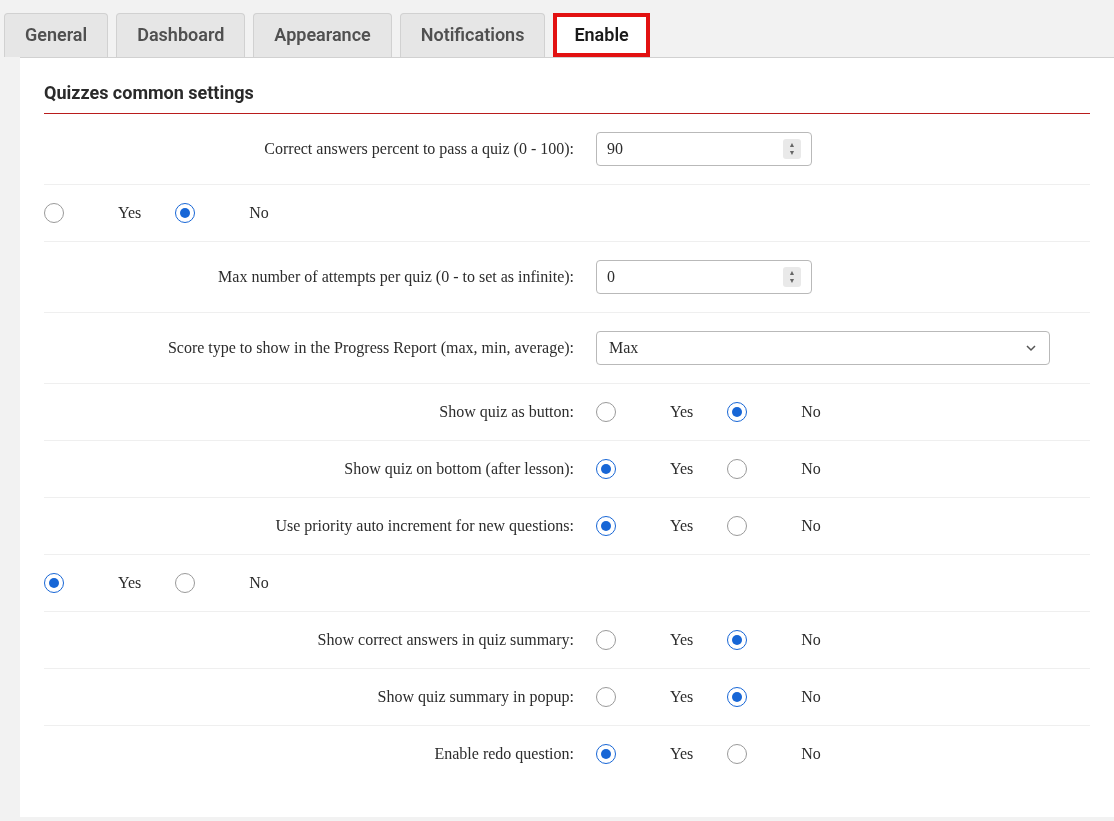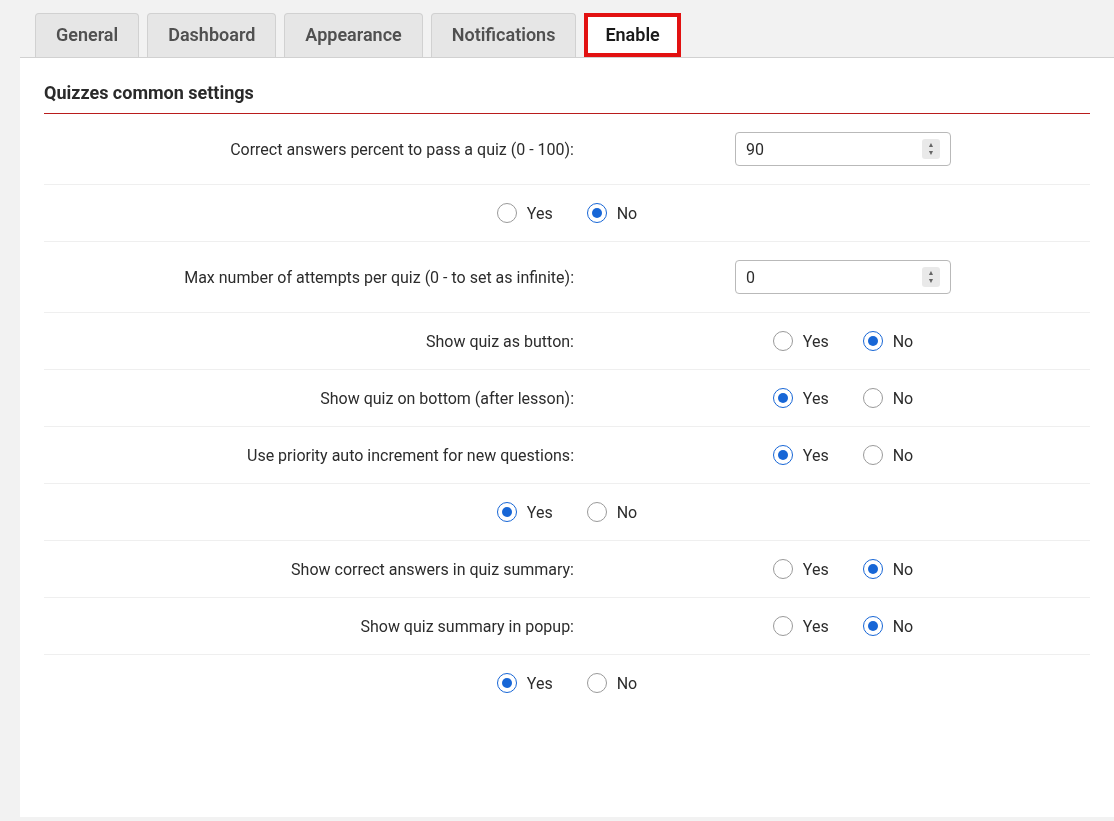--- a/index.html
+++ b/index.html
@@ -7,21 +7,21 @@
       font-family: -apple-system, BlinkMacSystemFont, "Segoe UI", Roboto, sans-serif;
       font-size: 15px;
       background: #f2f2f2;
       color: #2c2c2c;
       padding: 0;
     }
     .container { background: #f2f2f2; min-height: 821px; }
     .tabs {
       display: flex;
       gap: 8px;
-      padding: 13px 20px 0 35px;
+      padding: 13px 20px 0 4px;
       background: #f2f2f2;
     }
     .tab {
       padding: 10px 20px 11px 20px;
       background: #e6e6e6;
       border: 1px solid #d1d1d1;
       border-bottom: none;
       border-radius: 4px 4px 0 0;
       font-size: 18px;
       font-weight: 600;
@@ -51,36 +51,36 @@
       padding-bottom: 10px;
       border-bottom: 1px solid #b91c1c;
       margin-bottom: 0;
     }
     .row {
       display: flex;
       align-items: center;
       padding: 18px 0 18px 0;
       border-bottom: 1px solid #efefef;
       gap: 22px;
+      font-family: Liberation Serif, serif;
     }
     .row:last-of-type { border-bottom: none; }
     .label-col {
       width: 530px;
       min-width: 530px;
       text-align: right;
       font-size: 16px;
       color: #2c2c2c;
       padding-right: 0;
     }
     .control-col {
       flex: 1;
       display: flex;
       align-items: center;
       gap: 34px;
-      justify-content: center;
     }
     .num-input, .select-input {
       font-size: 16px;
       color: #2c2c2c;
     }
     .num-input {
       width: 216px;
       height: 34px;
       border: 1px solid #b9b9b9;
       border-radius: 4px;
@@ -133,21 +133,21 @@
       background: #fff;
     }
     .radio.checked { border: 1.5px solid #1766d6; }
     .radio.checked::after {
       content: "";
       width: 10px;
       height: 10px;
       background: #1766d6;
       border-radius: 50%;
     }
-    .radio-label { font-size: 16px; color: #2c2c2c; }
+    .radio-label { font-size: 16px; color: #2c2c2c; margin-left: 44px; }
   </style>
 </head>
 <body>
 
 <div class="container">
   <div class="tabs">
     <div class="tab"><span>General</span></div>
     <div class="tab"><span>Dashboard</span></div>
     <div class="tab"><span>Appearance</span></div>
     <div class="tab"><span>Notifications</span></div>
@@ -183,20 +183,33 @@
     <div class="row">
       <div class="label-col">Max number of attempts per quiz (0 - to set as infinite):</div>
       <div class="control-col">
         <div class="num-input">
           <span>0</span>
           <span class="num-spin">▲<br>▼</span>
         </div>
       </div>
     </div>
 
+    <div class="row">
+      <div class="label-col">Score type to show in the Progress Report (max, min, average):</div>
+      <div class="control-col">
+        <div class="select-input">
+          <span>Max</span>
+          <span class="chevron">
+            <svg width="12" height="12" viewBox="0 0 12 12">
+                <path d="M2 4 L6 8 L10 4" fill="none" stroke="#555" stroke-width="1.5"></path>
+              </svg>
+          </span>
+        </div>
+      </div>
+    </div>
 
     <div class="row">
       <div class="label-col">Show quiz as button:</div>
       <div class="control-col">
         <div class="radio-group">
             <span class="radio"></span>
             <span class="radio-label">Yes</span>
           </div>
         <div class="radio-group">
             <span class="radio checked"></span>
@@ -268,20 +281,21 @@
             <span class="radio-label">Yes</span>
           </div>
         <div class="radio-group">
             <span class="radio checked"></span>
             <span class="radio-label">No</span>
           </div>
       </div>
     </div>
 
     <div class="row">
+      <div class="label-col">Enable redo question:</div>
       <div class="control-col">
         <div class="radio-group">
             <span class="radio checked"></span>
             <span class="radio-label">Yes</span>
           </div>
         <div class="radio-group">
             <span class="radio"></span>
             <span class="radio-label">No</span>
           </div>
       </div>

